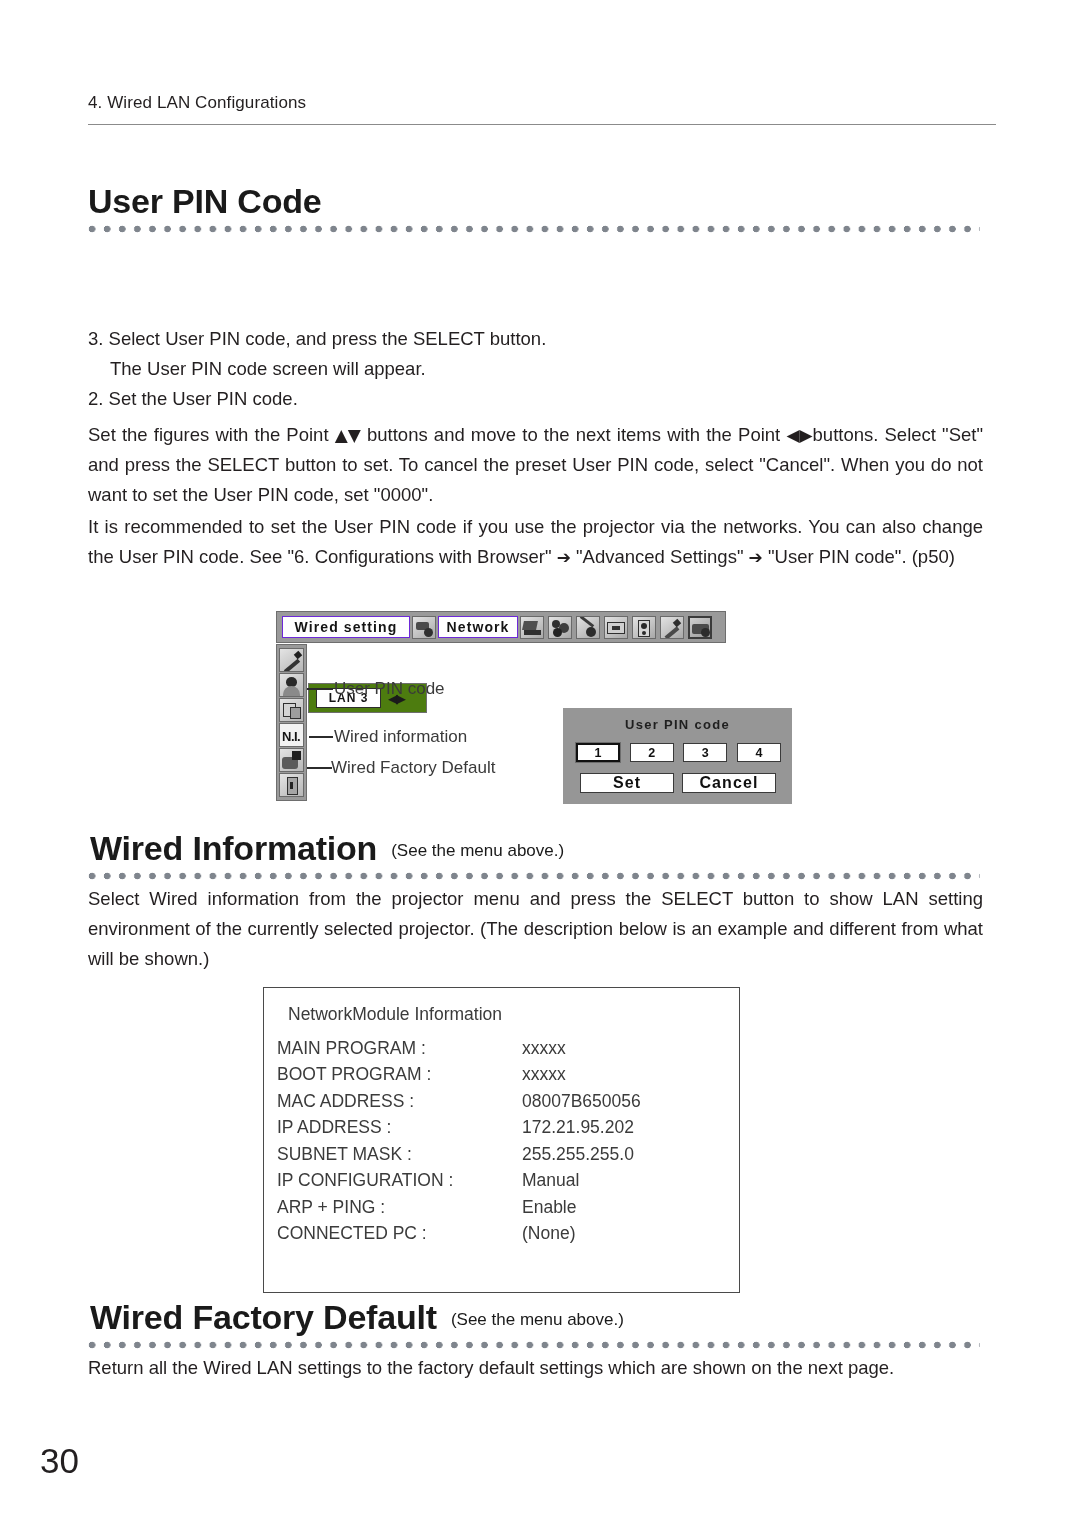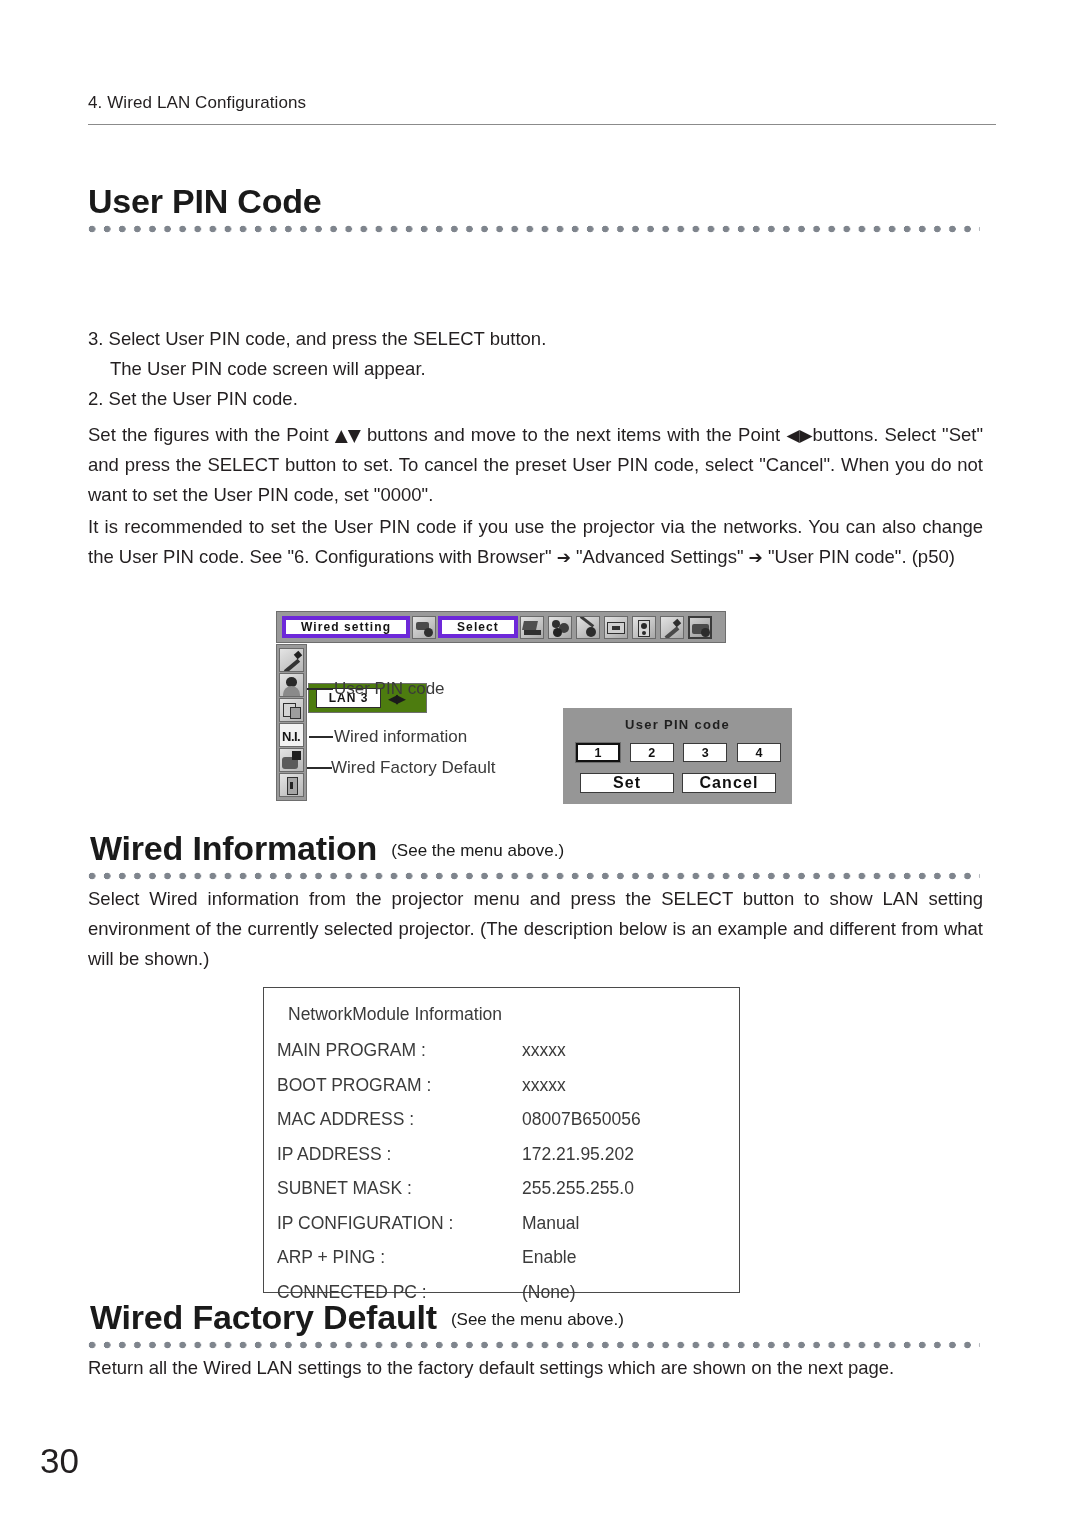--- a/index.html
+++ b/index.html
@@ -101,26 +101,26 @@
     width: 450px; height: 32px;
     background: #9a9a9a;
     border: 1px solid #6e6e6e;
     box-sizing: border-box;
     display: flex;
     align-items: center;
     padding: 0 3px;
   }
   .osd-label-box {
     background: #ffffff;
-    border: 4px solid #6d28d9;
+    border: 1px solid #6d28d9;
     height: 22px;
     display: flex;
     align-items: center;
     justify-content: center;
-    font-size: 12px;
+    font-size: 14px;
     font-weight: bold;
     letter-spacing: 1.1px;
     color: #141414;
     box-sizing: border-box;
   }
   #osd-wired-setting { width: 128px; margin-left: 2px; }
   #osd-network { width: 80px; }
   .osd-icon {
     width: 24px; height: 23px;
     margin: 0 2px;
@@ -309,24 +309,23 @@
     color: #3b3b3b;
   }
   #info-rows {
     position: absolute;
     left: 13px; top: 44px;
     right: 10px;
   }
   .info-row {
     display: flex;
     height: 26.5px;
-    align-items: flex-start;
+    align-items: flex-end;
     font-size: 17.5px;
     color: #3b3b3b;
-    margin-top: 8px;
   }
   .info-row .k { width: 245px; white-space: nowrap; }
   .info-row .v { white-space: nowrap; }
 
   
   #folio {
     position: absolute;
     left: 40px; top: 1441px;
     font-size: 35px;
     color: #231f20;
@@ -362,21 +361,21 @@
 </div>
 
 <div id="osd-menu">
 
   <div id="osd-topbar">
     <div class="osd-label-box" id="osd-wired-setting">Wired setting</div>
     <div class="osd-icon ic-a">
         <i></i>
         <i></i>
       </div>
-    <div class="osd-label-box" id="osd-network">Select</div>
+    <div class="osd-label-box" id="osd-network">Network</div>
     <div class="osd-icon ic-b">
         <i></i>
         <i></i>
       </div>
     <div class="osd-icon ic-c">
         <i></i>
         <i></i>
         <i></i>
       </div>
     <div class="osd-icon ic-d">

